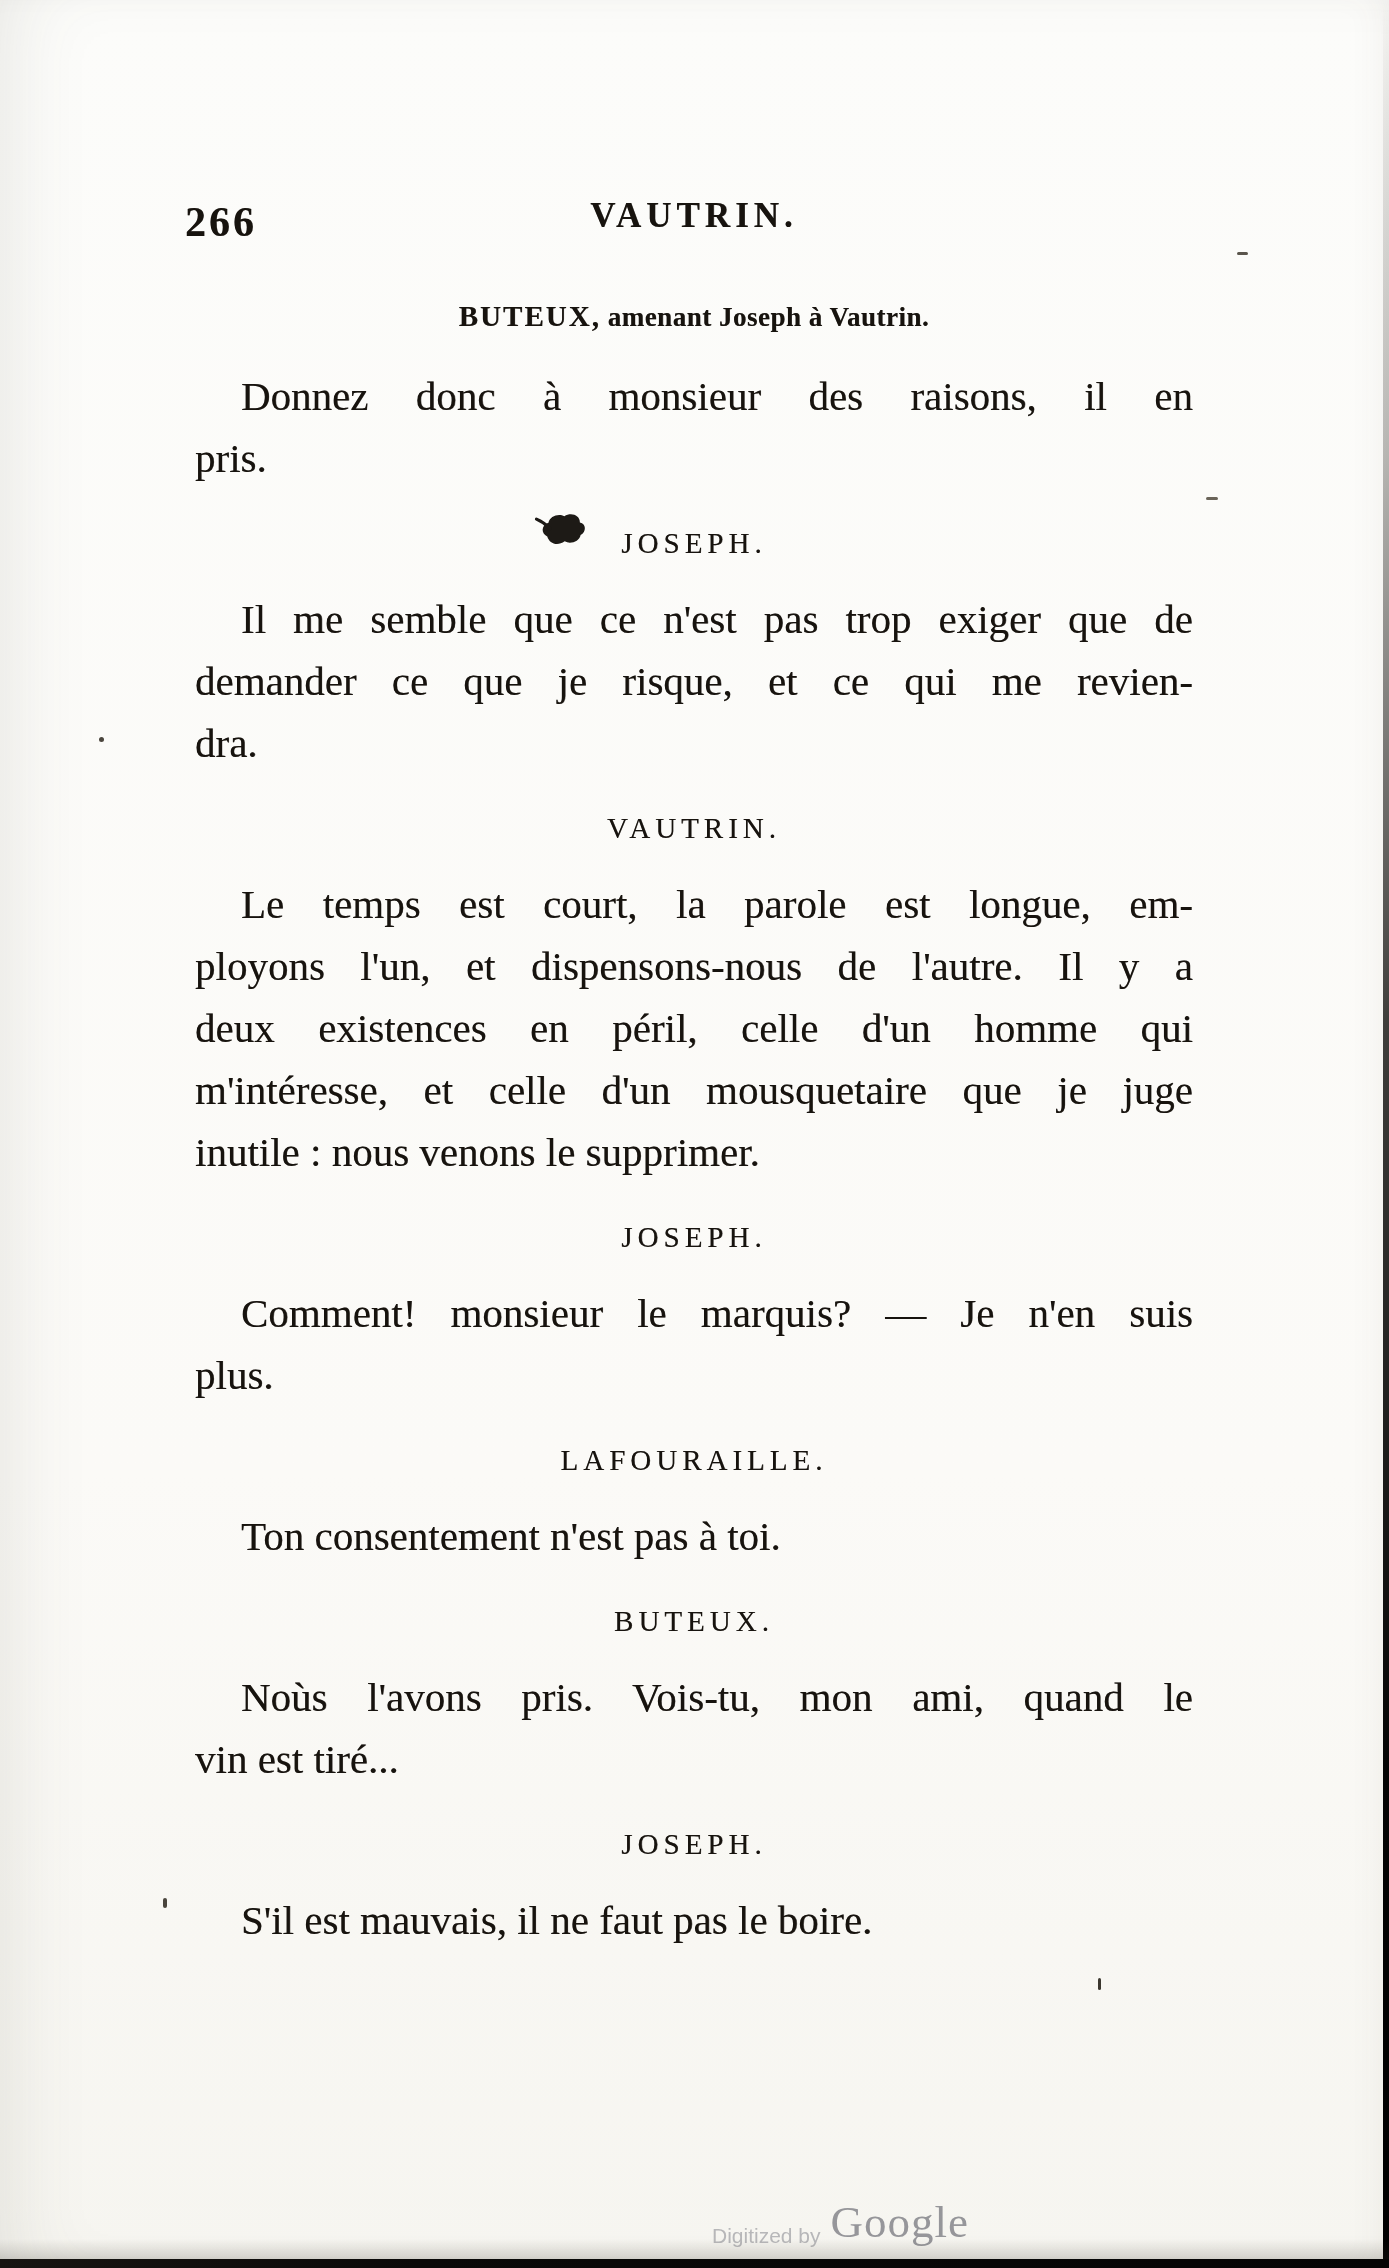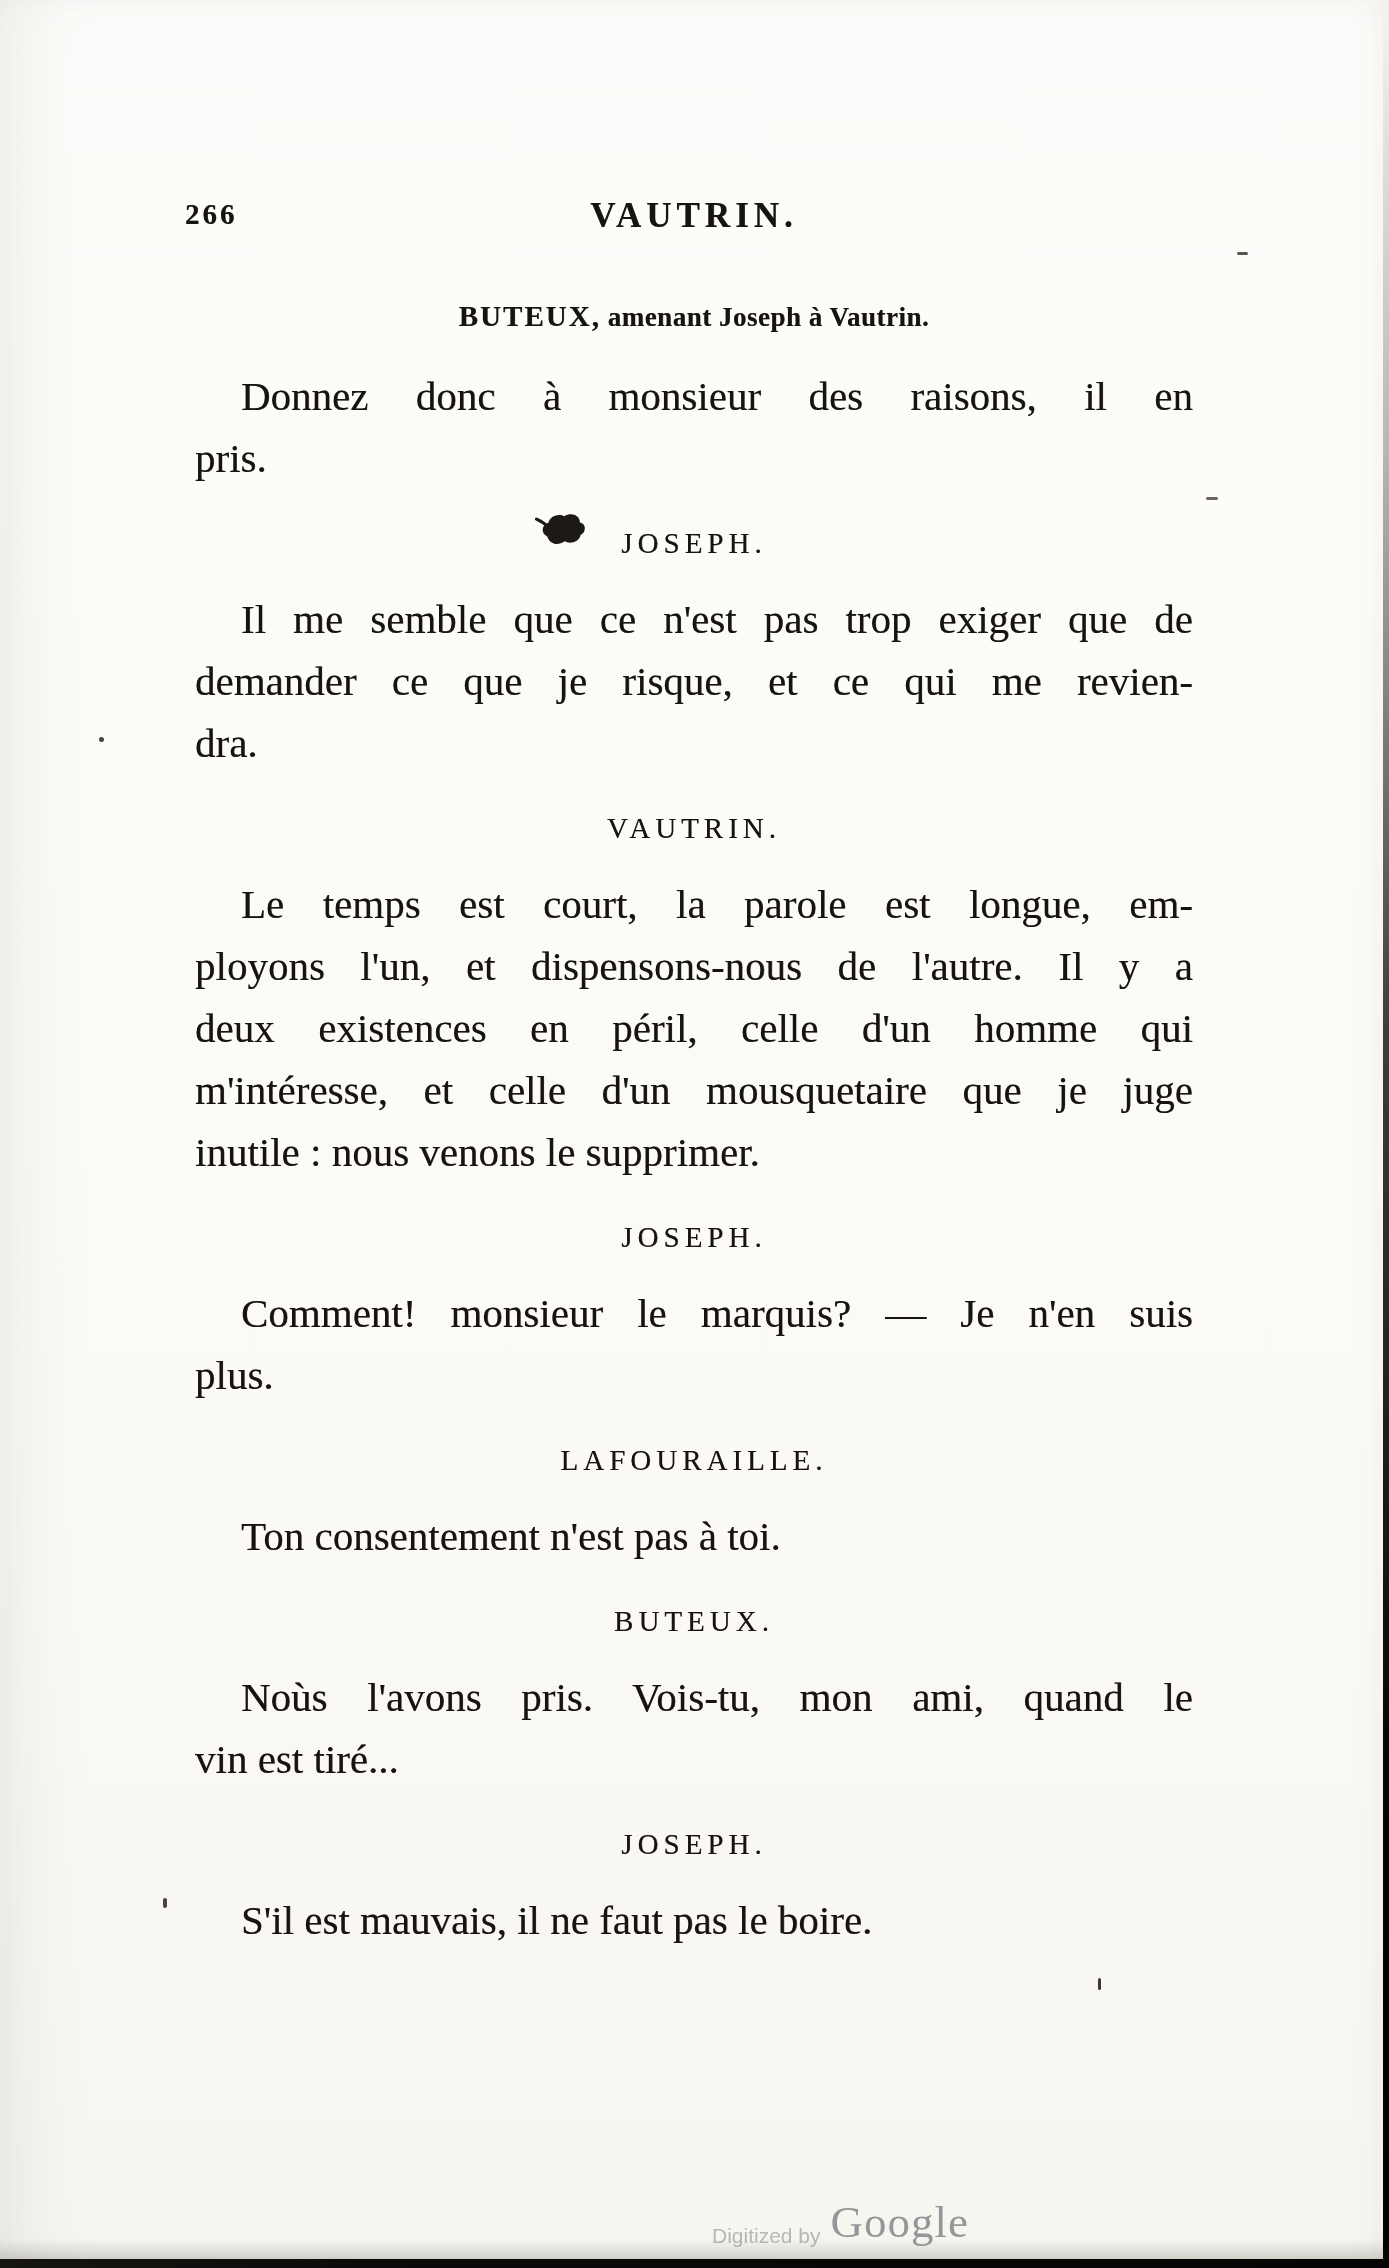--- a/index.html
+++ b/index.html
@@ -21,21 +21,21 @@
     position: absolute;
     left: 195px;
     top: 196px;
     width: 998px;
     text-shadow: 0.3px 0.3px 0.5px rgba(23,19,14,0.55);
   }
 
   .page-header { position: relative; height: 54px; }
   .page-number {
     position: absolute; left: -10px; top: 2px;
-    font-size: 29px; font-weight: 700; letter-spacing: 3px;
+    font-size: 42px; font-weight: 700; letter-spacing: 3px;
   }
   .running-title {
     text-align: center;
     font-size: 35px; font-weight: 700; letter-spacing: 5px;
   }
 
   .stage-direction {
     margin-top: 50px;
     text-align: center;
     font-size: 27px;

